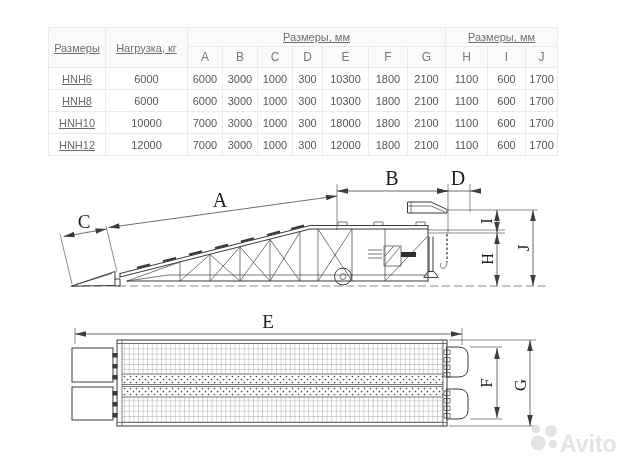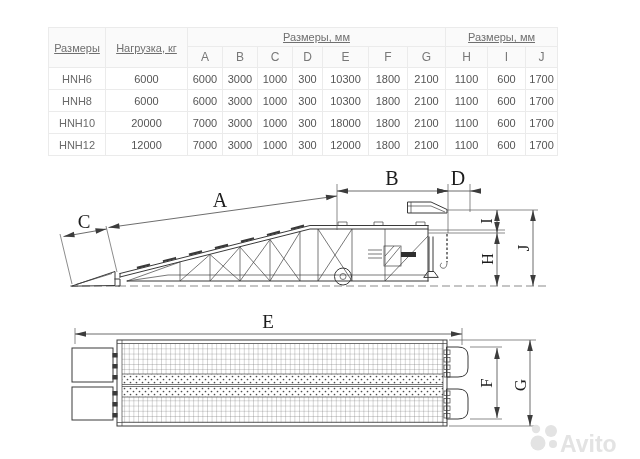--- a/index.html
+++ b/index.html
@@ -13,21 +13,21 @@
     border-collapse:collapse; table-layout:fixed;
   }
   table.spec th, table.spec td {
     border:1px solid #ebebeb; text-align:center; vertical-align:middle;
     padding:0; font-weight:normal; white-space:nowrap;
   }
   table.spec thead th { background:#fafafa; color:#6f6f6f; font-size:11px; }
   table.spec thead tr.letters th { font-size:12px; color:#787878; height:20px; }
   table.spec thead tr.groups th { height:18px;text-decoration:underline; }
   table.spec tbody td { height:21px; font-size:11px; color:#555; }
-  table.spec tbody td.model { font-size:11px; color:#6a6a6a; }
+  table.spec tbody td.model { font-size:11px; color:#6a6a6a;text-decoration:underline; }
   
   svg.drawing { position:absolute; left:0; top:159px; }
   .ln  { stroke:#3a3a3a; stroke-width:1; fill:none; stroke-linecap:square; }
   .lnt { stroke:#3f3f3f; stroke-width:0.7; fill:none; }
   .dim { stroke:#474747; stroke-width:0.8; fill:none; }
   .ext { stroke:#5a5a5a; stroke-width:0.7; fill:none; }
   .dimlbl { font-family:"Liberation Serif", serif; fill:#1c1c1c; }
   .wm { font-family:"Liberation Sans", sans-serif; font-weight:bold; fill:#e3e3e3; }
 </style>
 </head>
@@ -94,21 +94,21 @@
         <td>300</td>
         <td>10300</td>
         <td>1800</td>
         <td>2100</td>
         <td>1100</td>
         <td>600</td>
         <td>1700</td>
       </tr>
       <tr>
         <td class="model">HNH10</td>
-        <td>20000</td>
+        <td>10000</td>
         <td>7000</td>
         <td>3000</td>
         <td>1000</td>
         <td>300</td>
         <td>18000</td>
         <td>1800</td>
         <td>2100</td>
         <td>1100</td>
         <td>600</td>
         <td>1700</td>

